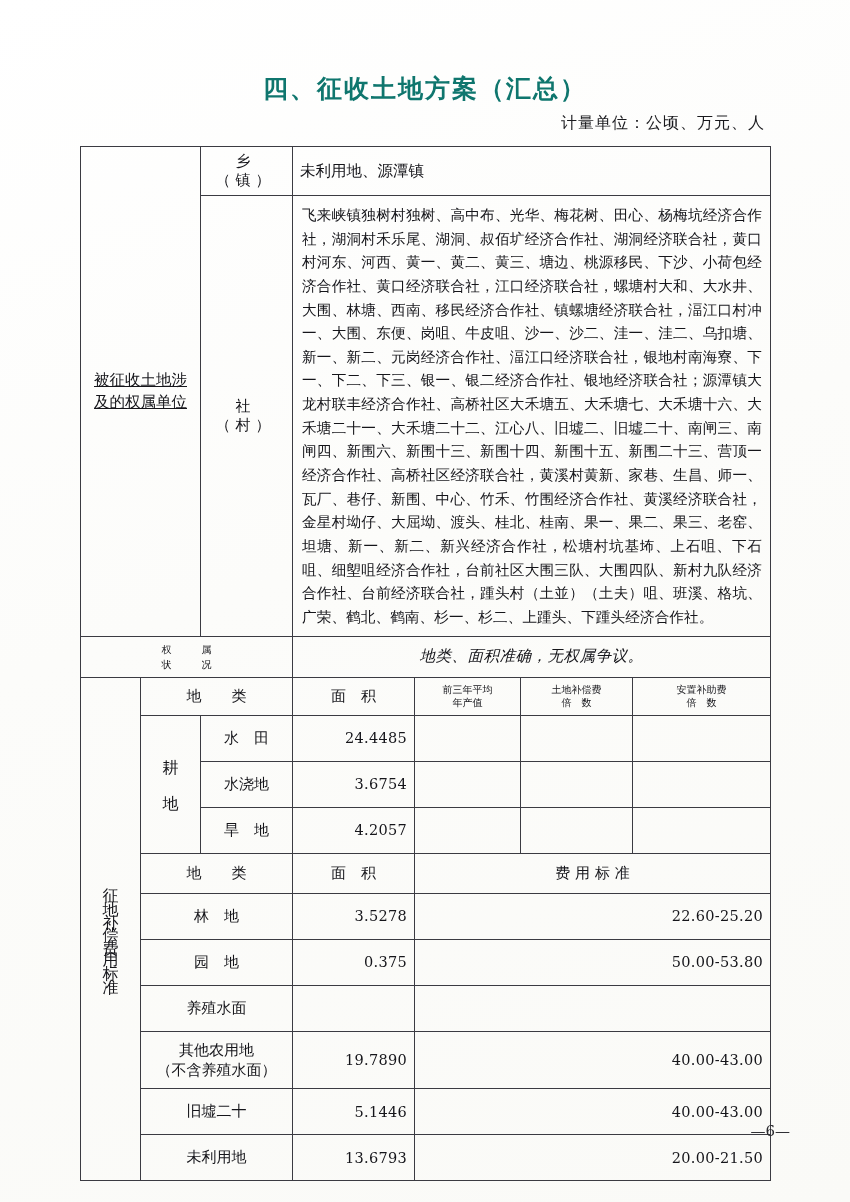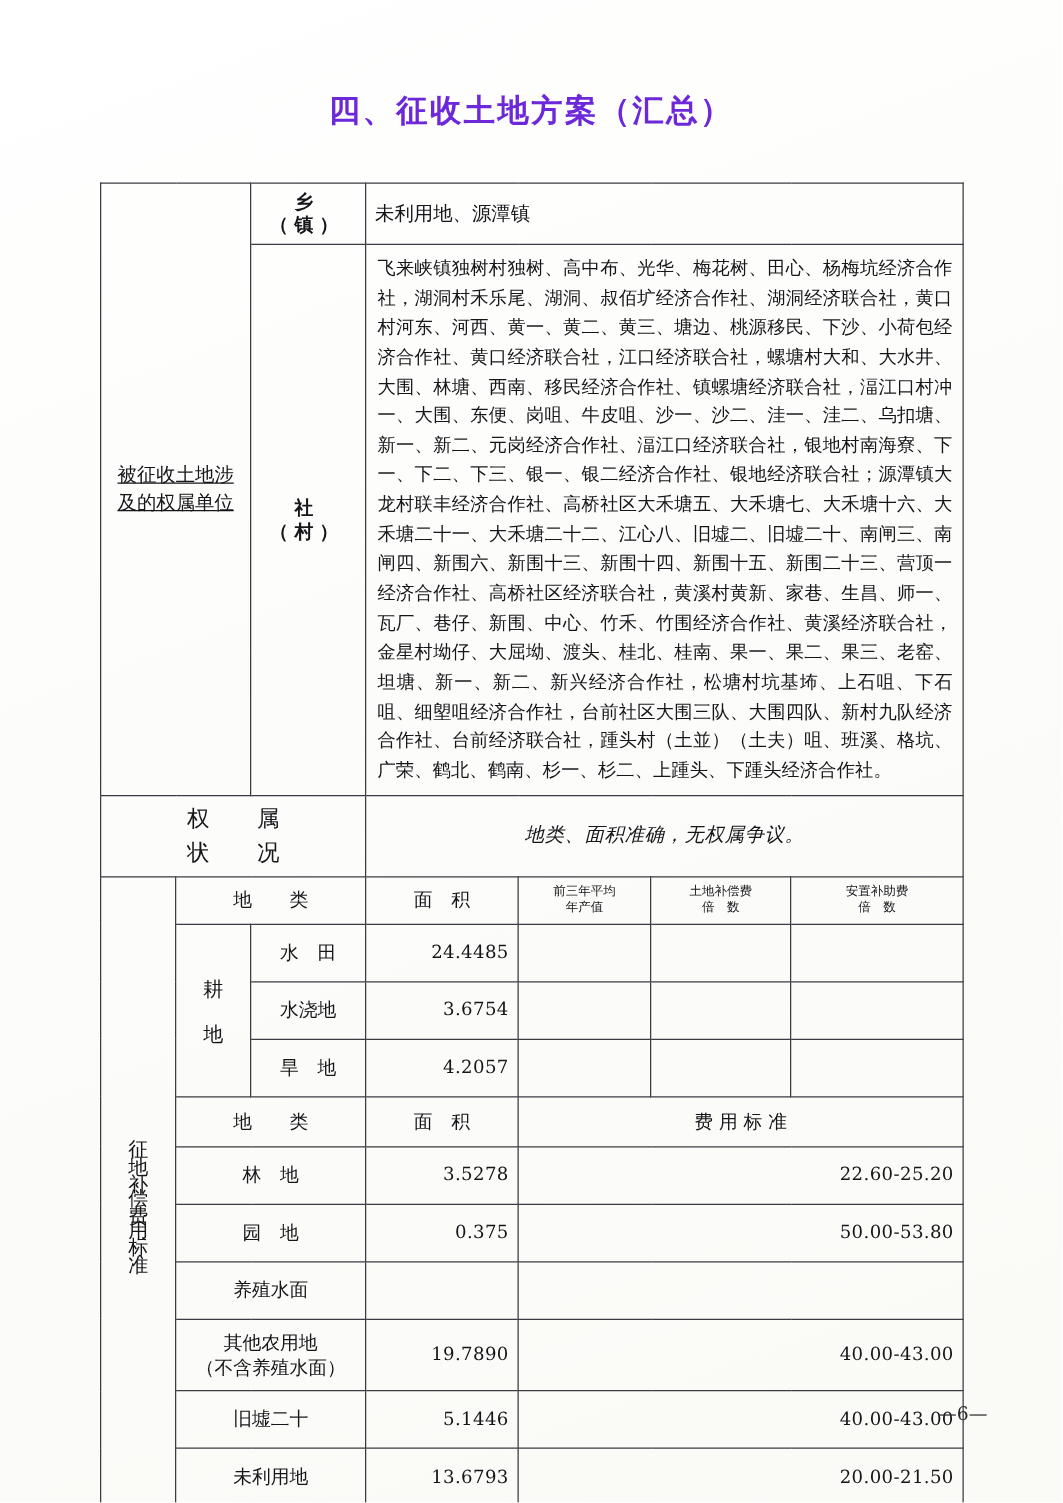--- a/index.html
+++ b/index.html
@@ -33,21 +33,21 @@
   .doc-title {
     position: absolute;
     left: 0;
     right: 0;
     top: 72px;
     text-align: center;
     font-family: "DejaVu Serif", "Liberation Serif", serif;
     font-size: 25px;
     font-weight: bold;
     letter-spacing: 2px;
-    color: #6d28d9;
+    color: #0f766e;
   }
 
   .unit-line {
     position: absolute;
     right: 85px;
     top: 113px;
     font-family: "DejaVu Serif", "Liberation Serif", serif;
     font-size: 16px;
     letter-spacing: 1px;
     color: #1a1a1e;
@@ -79,21 +79,20 @@
     text-align: center;
     font-size: 15px;
   }
 
   .cell-pad {
     padding: 5px 7px;
   }
   .sp2 {
     letter-spacing: 5px;
     padding-left: 5px;
-    font-weight: bold;
   }
 
   .village-text {
     text-align: justify;
     text-align-last: left;
     font-size: 14.6px;
     line-height: 1.62;
     padding: 7px 8px 7px 9px;
     letter-spacing: 0.1px;
     word-break: break-all;
@@ -101,21 +100,21 @@
 
   .owner-label {
     font-size: 15.5px;
     line-height: 1.45;
     letter-spacing: 0px;
     padding: 0 6px;
     text-decoration: underline;
   }
 
   .status-label {
-    font-size: 18px;
+    font-size: 10px;
     line-height: 1.5;
     letter-spacing: 0px;
   }
   .status-label span.row {
     display: block;
     letter-spacing: 10px;
     padding-left: 10px;
   }
 
   .status-value {
@@ -155,20 +154,21 @@
   .two-line span { display: block; }
 </style>
 </head>
 <body>
 
 <div class="page">
   <div class="scan-tint"></div>
   <div class="content">
 
     <div class="doc-title">四、征收土地方案（汇总）</div>
+    <div class="unit-line">计量单位：公顷、万元、人</div>
 
     <table class="main">
       <colgroup>
         <col style="width:60px">
         <col style="width:60px">
         <col style="width:92px">
         <col style="width:122px">
         <col style="width:106px">
         <col style="width:112px">
         <col style="width:138px">

